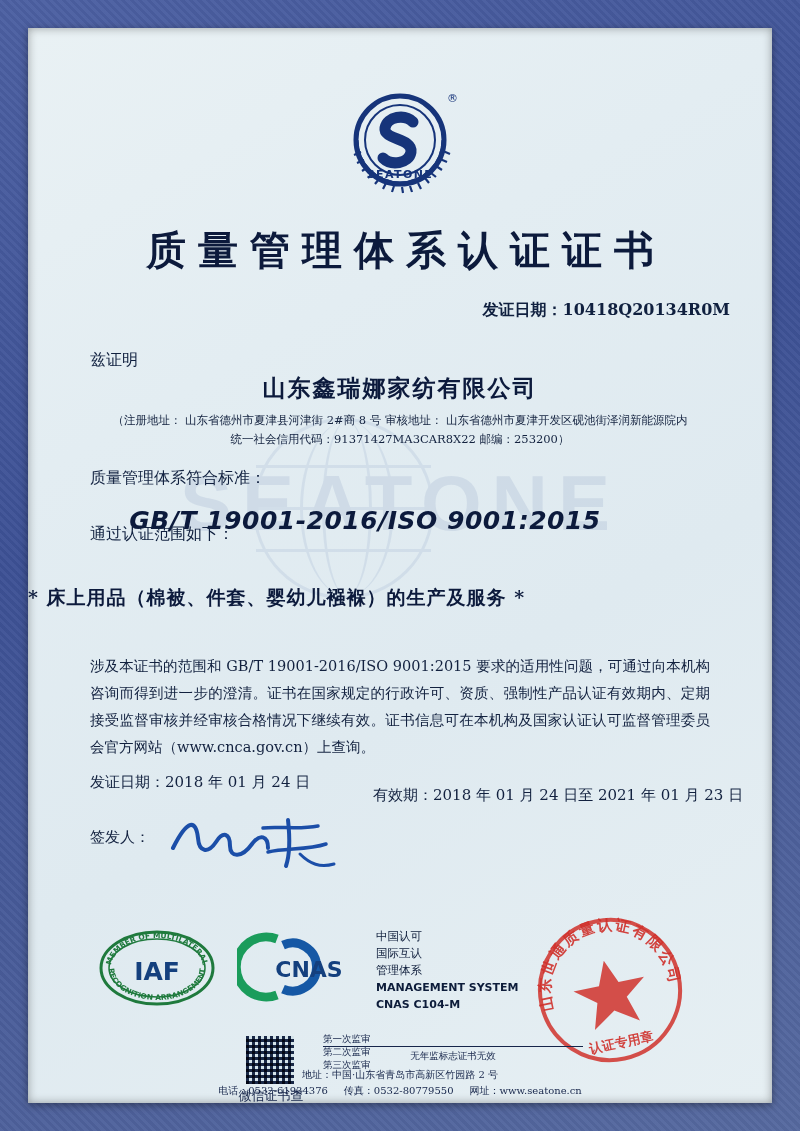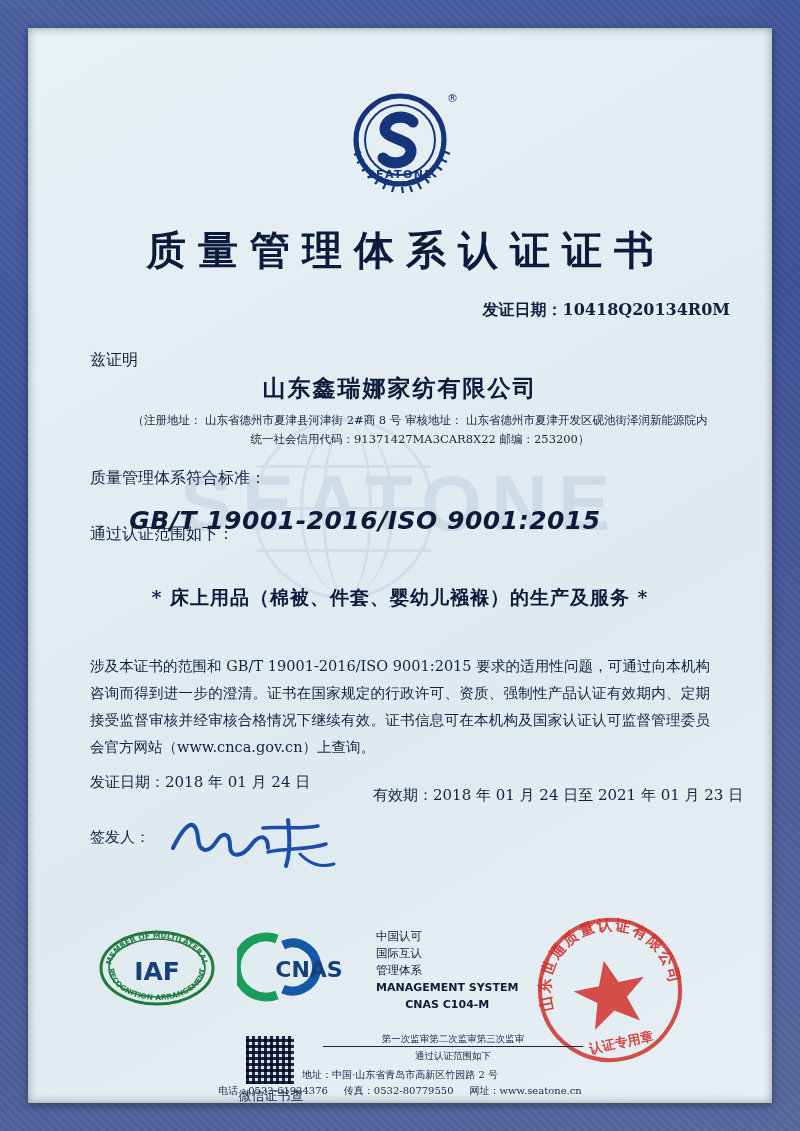--- a/index.html
+++ b/index.html
@@ -147,21 +147,20 @@
   }
 
   .addr-line {
     position: absolute;
     left: 0;
     width: 744px;
     text-align: center;
     font-size: 11.5px;
     color: #13223f;
     font-family: "DejaVu Serif", serif;
-    margin-left: 20px;
   }
   .addr1 { top: 385px; }
   .addr2 { top: 404px; }
 
   .label-standard {
     position: absolute;
     top: 440px;
     left: 62px;
     font-size: 16px;
     color: #10203f;
@@ -189,21 +188,21 @@
     font-size: 16px;
     color: #10203f;
     font-family: "DejaVu Serif", serif;
   }
 
   .scope {
     position: absolute;
     top: 557px;
     left: 0;
     width: 744px;
-    text-align: center;
+    text-align: left;
     font-family: "DejaVu Serif", serif;
     font-size: 19px;
     font-weight: bold;
     letter-spacing: 1px;
     color: #0c1a3c;
   }
 
   .body-text {
     position: absolute;
     top: 625px;
@@ -267,21 +266,21 @@
   }
   .cnas-text {
     position: absolute;
     left: 348px;
     top: 900px;
     font-family: "DejaVu Sans", sans-serif;
     font-size: 11.5px;
     line-height: 17px;
     color: #0d1c3a;
   }
-  .cnas-text .en { font-weight: bold; font-size: 11px; text-align: center; }
+  .cnas-text .en { font-weight: bold; font-size: 11px; }
 
   .seal {
     position: absolute;
     left: 500px;
     top: 880px;
     width: 165px;
     height: 165px;
   }
 
   .qr {
@@ -308,21 +307,22 @@
 
   .audits {
     position: absolute;
     left: 295px;
     top: 1005px;
     width: 260px;
     font-size: 9.5px;
     color: #16254a;
     font-family: "DejaVu Serif", serif;
     display: flex;
-    justify-content: center;
+    justify-content: flex-start;
+    flex-direction: column;
   }
   .audit-line {
     position: absolute;
     left: 295px;
     top: 1018px;
     width: 260px;
     height: 1px;
     background: #16254a;
   }
   .no-mark {
@@ -474,21 +474,21 @@
 
     <div class="qr"></div>
     <div class="qr-cap">微信证书查询</div>
 
     <div class="audits">
       <span>第一次监审</span>
       <span>第二次监审</span>
       <span>第三次监审</span>
     </div>
     <div class="audit-line"></div>
-    <div class="no-mark">通过认证范围如下</div>
+    <div class="no-mark">无年监标志证书无效</div>
 
     <div class="footer-addr">地址：中国·山东省青岛市高新区竹园路 2 号</div>
     <div class="footer-contact">
       <span>电话：</span><span>0532-61934376</span>
       &nbsp;&nbsp;&nbsp;
       <span>传真：</span><span>0532-80779550</span>
       &nbsp;&nbsp;&nbsp;
       <span>网址：</span><span>www.seatone.cn</span>
     </div>
 

